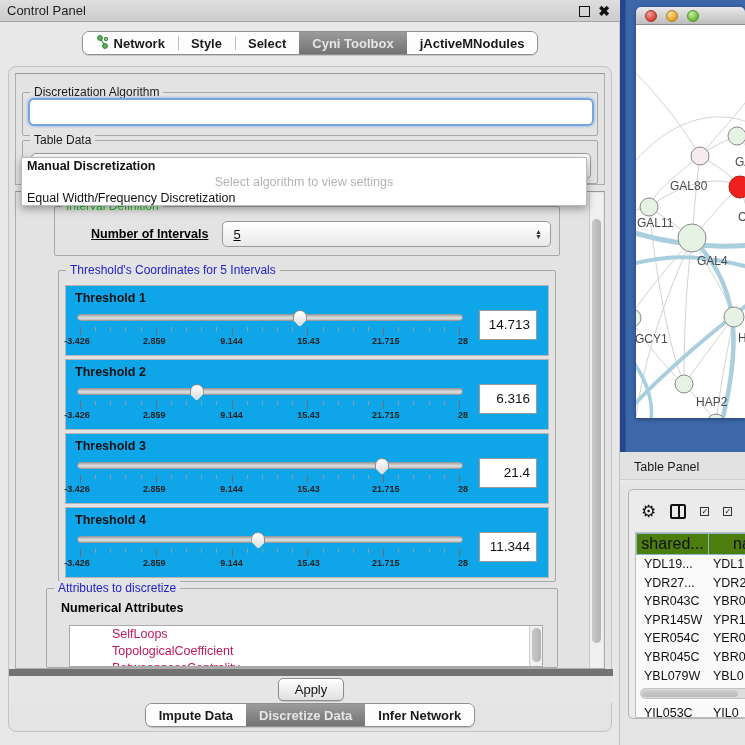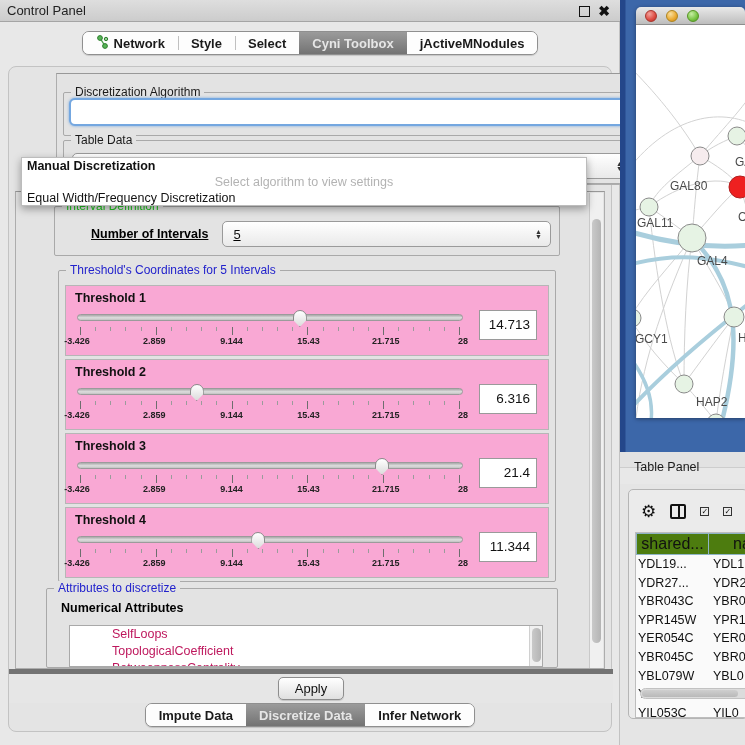--- a/index.html
+++ b/index.html
@@ -21,21 +21,21 @@
   .seg-ctl { display:flex; border:1px solid #8f8f8f; border-radius:7px; overflow:hidden; background:#fff; height:24px; box-shadow:0 1px 1px rgba(0,0,0,.15); }
   .seg { display:flex; align-items:center; gap:5px; padding:0 13px; font-size:13px; font-weight:bold; color:#1a1a1a; background:#fdfdfd; position:relative; }
   .seg:not(:first-child):not(.sel):not(.after-sel)::before { content:""; position:absolute; left:0; top:4px; bottom:4px; width:1px; background:#c0c0c0; }
   .seg.sel { background:linear-gradient(#9b9b9b,#737373); color:#e6e6e6; }
   .net-ico { width:13px; height:14px; display:inline-block; }
 
   
   #main-panel { position:absolute; left:8px; top:66px; width:604px; height:666px; background:#e4e4e4; border:1px solid #c3c3c3; border-radius:8px; }
 
   .sunken { background:#e3e3e3; border:1px solid #adadad; border-top-color:#989898; }
-  #algo-box { position:absolute; left:6px; top:6px; width:590px; height:112px;margin-left:41px; }
+  #algo-box { position:absolute; left:6px; top:6px; width:590px; height:112px; }
   .tborder { position:absolute; border:1px solid #a9a9a9; border-radius:2px; }
   .tlabel { position:absolute; top:-8px; left:7px; background:#e3e3e3; padding:0 4px; font-size:12px; color:#1a1a1a; white-space:nowrap; }
   .tlabel.green { color:#22c322; }
   .tlabel.blue  { color:#2222cc; }
 
   .combo { position:relative; background:linear-gradient(#ffffff,#e9e9e9); border:1px solid #9a9a9a; border-radius:5px; font-size:13px; color:#111; display:flex; align-items:center; padding:0 22px 0 10px; }
   .combo .arrows { position:absolute; right:8px; top:50%; transform:translateY(-50%); display:flex; flex-direction:column; line-height:5px; font-size:7px; color:#333; }
 
   #focus-combo { position:absolute; left:12px; top:24px; width:566px; height:28px; border:2px solid #74a7e0; box-shadow:0 0 3px #74a7e0; border-radius:6px; background:#fff; }
 
@@ -49,21 +49,21 @@
   #scroll-region { position:absolute; left:6px; top:124px; width:590px; height:478px; overflow:hidden; }
   #scroll-vtrack { position:absolute; right:1px; top:1px; width:14px; height:476px; background:#f0f0f0; border-left:1px solid #c9c9c9; }
   .vthumb { position:absolute; left:2px; width:9px; background:linear-gradient(90deg,#c9c9c9,#b4b4b4); border-radius:5px; }
 
   #interval-box { left:38px; top:14px; width:506px; height:50px; }
   #interval-row { display:flex; align-items:center; padding:14px 8px 0 36px;text-decoration:underline; }
   #num-int-label { font-size:12.5px; font-weight:bold; margin-right:14px; white-space:nowrap; }
   #num-int-combo { flex:1; height:26px; }
 
   #thr-box { left:42px; top:78px; width:498px; height:312px; }
-  .thr-item { position:absolute; left:6px; width:484px; height:71px; background:#f9a8d4; border:1px solid #b6b6b6; padding:5px 9px 0 9px; }
+  .thr-item { position:absolute; left:6px; width:484px; height:71px; background:#0ea5e9; border:1px solid #b6b6b6; padding:5px 9px 0 9px; }
   .thr-title { font-size:12.5px; font-weight:bold; color:#111; }
   .thr-row { display:flex; align-items:flex-start; margin-top:5px; }
   .slider-col { flex:1; position:relative; padding:0 2px; }
   .track-wrap { position:relative; height:16px; }
   .track { position:absolute; left:0; right:0; top:4px; height:7px; border-radius:4px;
     background:linear-gradient(#a9a9a9,#dedede 55%,#c2c2c2); border:1px solid #9b9b9b; }
   .thumb { position:absolute; top:0; width:14px; height:17px;
     background:linear-gradient(#ffffff,#dcdcdc); border:1px solid #8a8a8a; border-radius:7px 7px 2px 2px;
     clip-path:polygon(0 0,100% 0,100% 58%,50% 100%,0 58%); }
   .ticks { display:flex; justify-content:space-between; height:8px; margin-top:1px; padding:0 3px; }
@@ -73,52 +73,52 @@
   .tick-label { position:absolute; transform:translateX(-50%); font-size:9px; font-weight:bold; color:#222; white-space:nowrap; }
   .thr-val { width:58px; height:30px; margin:0 2px 0 14px; background:#fff; border:1px solid #9a9a9a;
     font-size:13.5px; color:#111; text-align:right; padding:6px 6px 0 0; }
 
   #attr-box { left:30px; top:396px; width:512px; height:80px; }
   #attr-title { font-size:12.5px; font-weight:bold; margin:12px 0 4px 14px; }
   #attr-list { position:absolute; left:22px; top:36px; width:474px; height:42px; background:#fff; border:1px solid #a9a9a9; overflow:hidden; }
   .attr-item { font-size:12.5px; color:#be185d; height:17px; line-height:17px; padding-left:6px; white-space:nowrap;margin-left:36px; }
   #attr-vtrack { position:absolute; right:0; top:0; width:13px; height:100%; background:#f0f0f0; border-left:1px solid #d0d0d0; }
 
-  #apply-row { position:absolute; left:0; top:602px; width:604px; height:34px; border-top:5px solid #737373; background:#e6e6e6; display:flex; justify-content:center; align-items:center; }
+  #apply-row { position:absolute; left:0; top:602px; width:604px; height:34px; border-top:7px solid #737373; background:#e6e6e6; display:flex; justify-content:center; align-items:center; }
   #apply-btn { width:66px; height:23px; border:1px solid #8d8d8d; border-radius:5px; background:linear-gradient(#ffffff,#e0e0e0); font-size:13px; color:#111; text-align:center; line-height:21px; box-shadow:0 1px 1px rgba(0,0,0,.15); }
 
   #bottom-tabs { position:absolute; left:0; top:703px; width:620px; display:flex; justify-content:center; }
 
   
   #desktop { position:absolute; left:620px; top:0; width:125px; height:452px;
     background:linear-gradient(90deg,#24478a 0,#24478a 5px,#3c67a9 6px,#3c67a9 100%); }
   #net-window { position:absolute; left:16px; top:7px; width:109px; height:411px; border-radius:5px 5px 0 0; overflow:hidden; box-shadow:0 1px 4px rgba(0,0,0,.4); }
   #net-titlebar { height:18px; background:linear-gradient(#e9e9e9,#bdbdbd); border-bottom:1px solid #8d8d8d; display:flex; align-items:center; gap:9px; padding-left:9px; }
   .tl { width:12px; height:12px; border-radius:50%; }
   .tl.red { background:radial-gradient(circle at 35% 30%, #f2a29b, #dd4b42 60%, #b23028); border:1px solid #a8342c; }
   .tl.yellow { background:radial-gradient(circle at 35% 30%, #f8dfa0, #eaa92f 60%, #c3841a); border:1px solid #ad841f; }
   .tl.green { background:radial-gradient(circle at 35% 30%, #c7eda4, #77c442 60%, #4f9627); border:1px solid #559423; }
   #net-canvas { position:relative; width:109px; height:393px; background:#fff; overflow:hidden; }
 
-  #table-panel-bar { position:absolute; left:620px; top:452px; width:125px; height:16px; background:#e2e2e2; border-bottom:1px solid #cdcdcd; font-size:12.5px; color:#1a1a1a; line-height:30px; padding-left:14px; }
+  #table-panel-bar { position:absolute; left:620px; top:452px; width:125px; height:28px; background:#e2e2e2; border-bottom:1px solid #cdcdcd; font-size:12.5px; color:#1a1a1a; line-height:30px; padding-left:14px; }
   #table-area { position:absolute; left:620px; top:484px; width:125px; height:261px; background:#e5e5e5; }
   #table-box { position:absolute; left:8px; top:5px; width:120px; height:230px; background:#ebebeb; border:1px solid #b5b5b5; border-radius:5px; overflow:hidden; }
   #tbl-toolbar { height:42px; display:flex; align-items:center; gap:14px; padding-left:12px; }
   #gear-ico { font-size:17px; color:#111; line-height:17px; }
   #cols-ico { width:16px; height:15px; border:2px solid #111; border-radius:2px; position:relative; }
   #cols-ico::after { content:""; position:absolute; left:50%; top:0; bottom:0; width:2px; background:#111; }
   .chk { width:9px; height:9px; border:1.5px solid #333; font-size:8px; line-height:7px; color:#111; text-align:center; }
   #tbl-grid { position:absolute; left:6px; top:42px; right:-20px; bottom:0; background:#fafafa; border:1px solid #bdbdbd; border-right:none; }
   .th-row { display:flex; height:22px; }
   .th-cell { background:#4d7c0f; border:1px solid #8fb4c6; border-left:none; font-size:16px; color:#111; line-height:20px; text-align:center; white-space:nowrap; overflow:hidden; }
   .th-cell:first-child { border-left:1px solid #8fb4c6; width:73px; }
   .th-cell:last-child { flex:1; text-align:left; padding-left:24px; }
   .td-row { display:flex; height:18.6px; font-size:12.5px; color:#111; }
   .td-cell { white-space:nowrap; overflow:hidden; line-height:18.6px; }
-  .td-cell.c1 { width:73px; padding-left:2px; }
+  .td-cell.c1 { width:73px; padding-left:8px; }
   .td-cell.c2 { flex:1; padding-left:4px; }
   #tbl-hscroll { position:absolute; left:4px; right:4px; bottom:18px; height:11px; background:#dcdcdc; border:1px solid #c2c2c2; border-radius:6px; }
   #tbl-hthumb { position:absolute; left:1px; top:1px; width:96px; height:7px; background:linear-gradient(#cfcfcf,#b9b9b9); border-radius:4px; }
 
   svg text { font-family:"Liberation Sans", sans-serif; }
 </style>
 </head>
 <body>
 
 <div id="stage">

